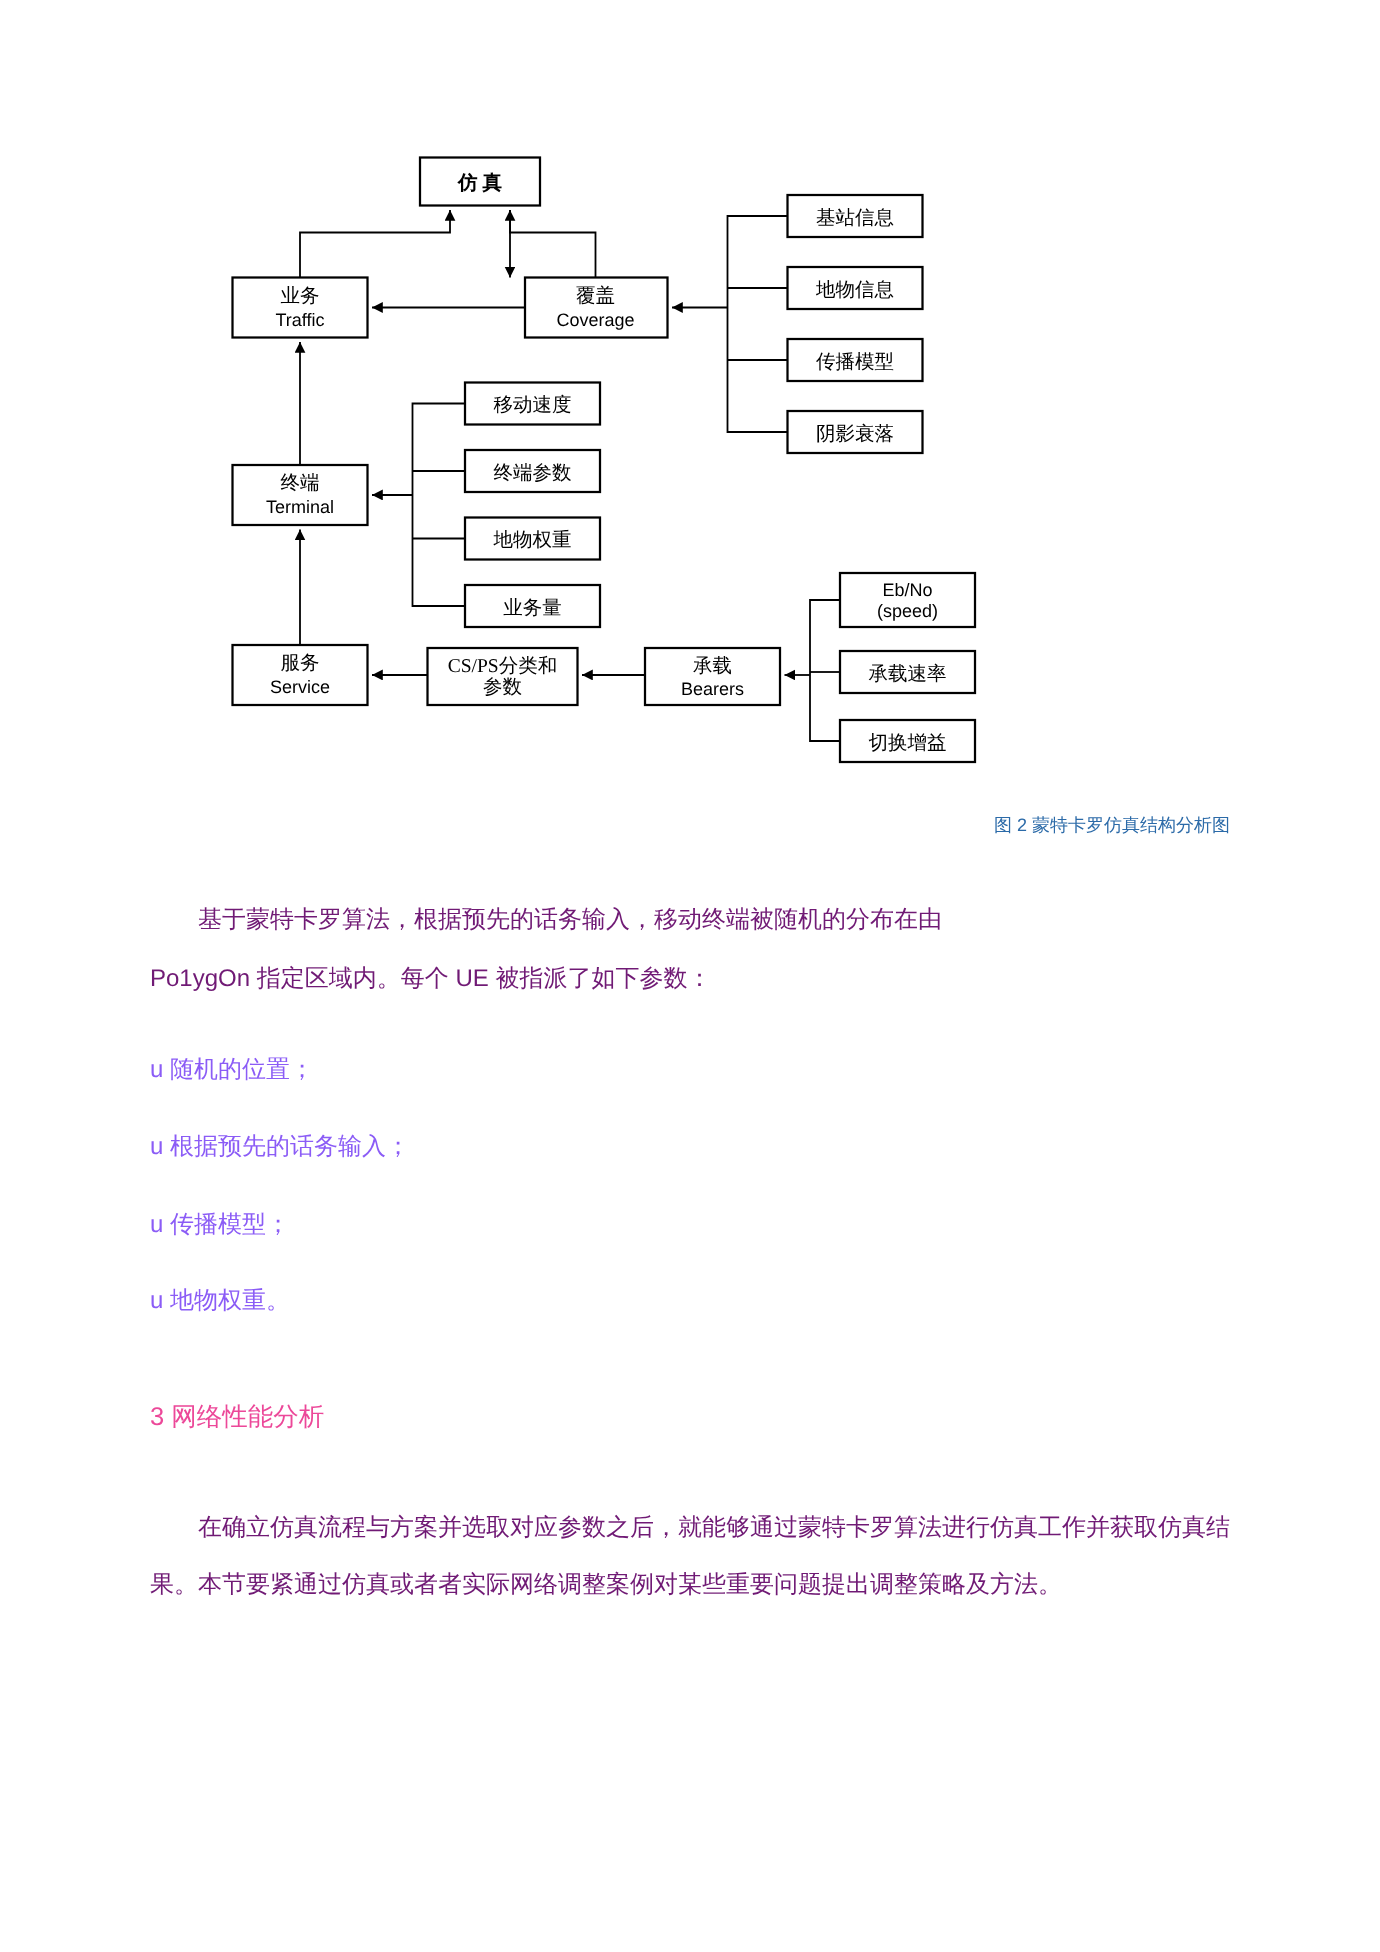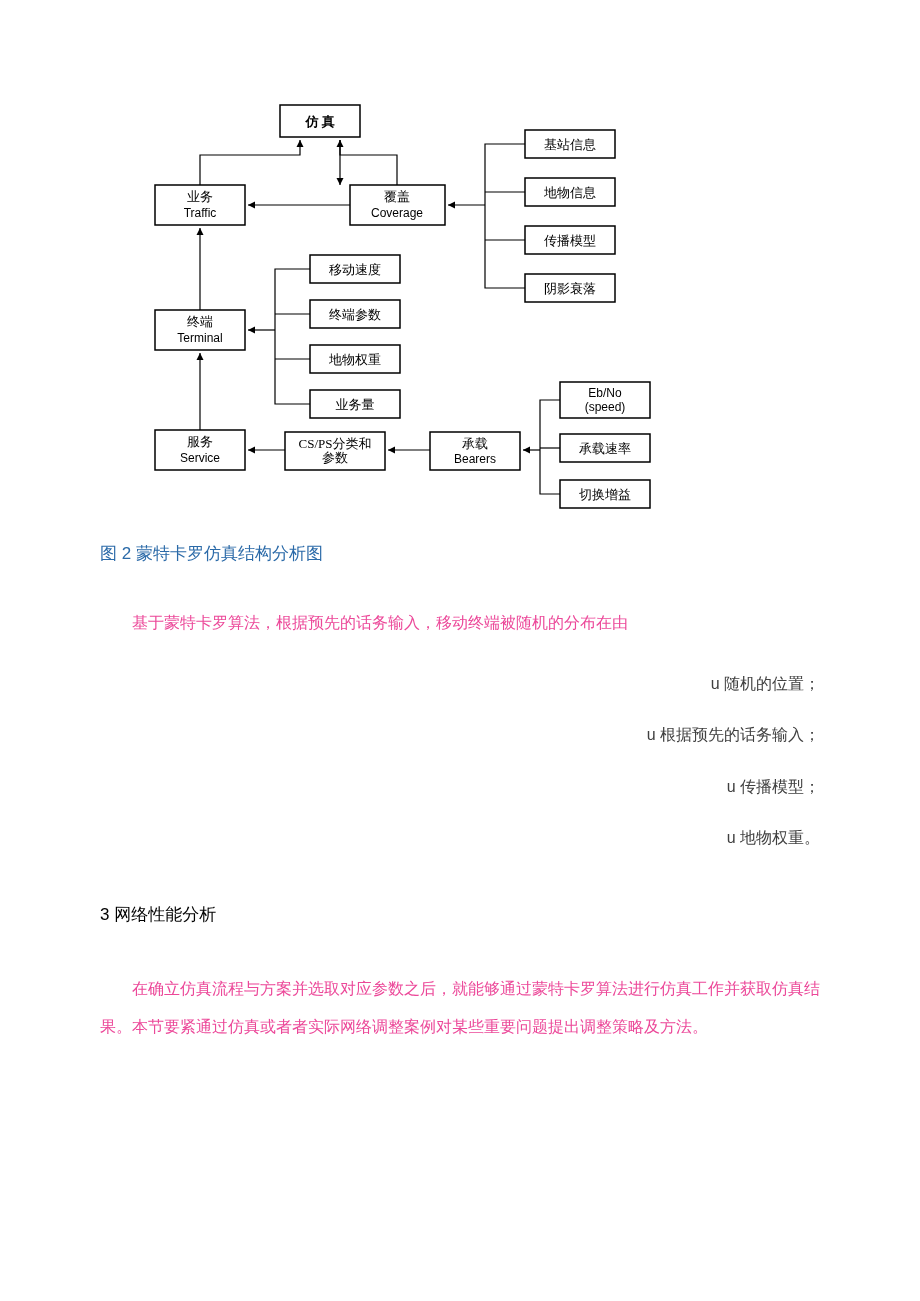--- a/index.html
+++ b/index.html
@@ -13,39 +13,38 @@
     padding: 100px 100px 40px 100px;
     line-height: 1.7;
   }
   .diagram-wrap {
     display: flex;
     justify-content: flex-start;
     margin-bottom: 10px;
   }
   svg { display: block; }
   .caption {
-    text-align: left;
+    text-align: right;
     color: #2b6aa8;
-    font-size: 17px;
+    font-size: 12px;
     margin-bottom: 35px;
   }
   .para {
-    color: #ec4899;
+    color: #701a75;
     margin-bottom: 28px;
     text-align: justify;
     line-height: 2.4;
   }
   .indent { text-indent: 2em; display: block; }
   .list-item {
-    color: #404040;
+    color: #8b5cf6;
     margin-bottom: 24px;
-    text-align: right;
   }
   .section-heading {
-    color: #000000;
+    color: #ec4899;
     font-size: 17px;
     margin-top: 50px;
     margin-bottom: 40px;
   }
 </style>
 </head>
 <body>
 
 <div class="diagram-wrap">
 <svg width="560" height="430" viewBox="0 0 560 430">
@@ -142,20 +141,21 @@
   <path class="lnp" d="M460,300 L440,300 L440,394 L460,394"></path>
   <path class="lnp" d="M460,348 L440,348"></path>
   <path class="ln" d="M440,350 L423,350"></path>
 </svg>
 </div>
 
 <div class="caption">图 2 蒙特卡罗仿真结构分析图</div>
 
 <p class="para">
   <span class="indent">基于蒙特卡罗算法，根据预先的话务输入，移动终端被随机的分布在由</span>
+  <span>Po1ygOn 指定区域内。每个 UE 被指派了如下参数：</span>
 </p>
 
 <p class="list-item">u 随机的位置；</p>
 <p class="list-item">u 根据预先的话务输入；</p>
 <p class="list-item">u 传播模型；</p>
 <p class="list-item">u 地物权重。</p>
 
 <p class="section-heading">3 网络性能分析</p>
 
 <p class="para">

